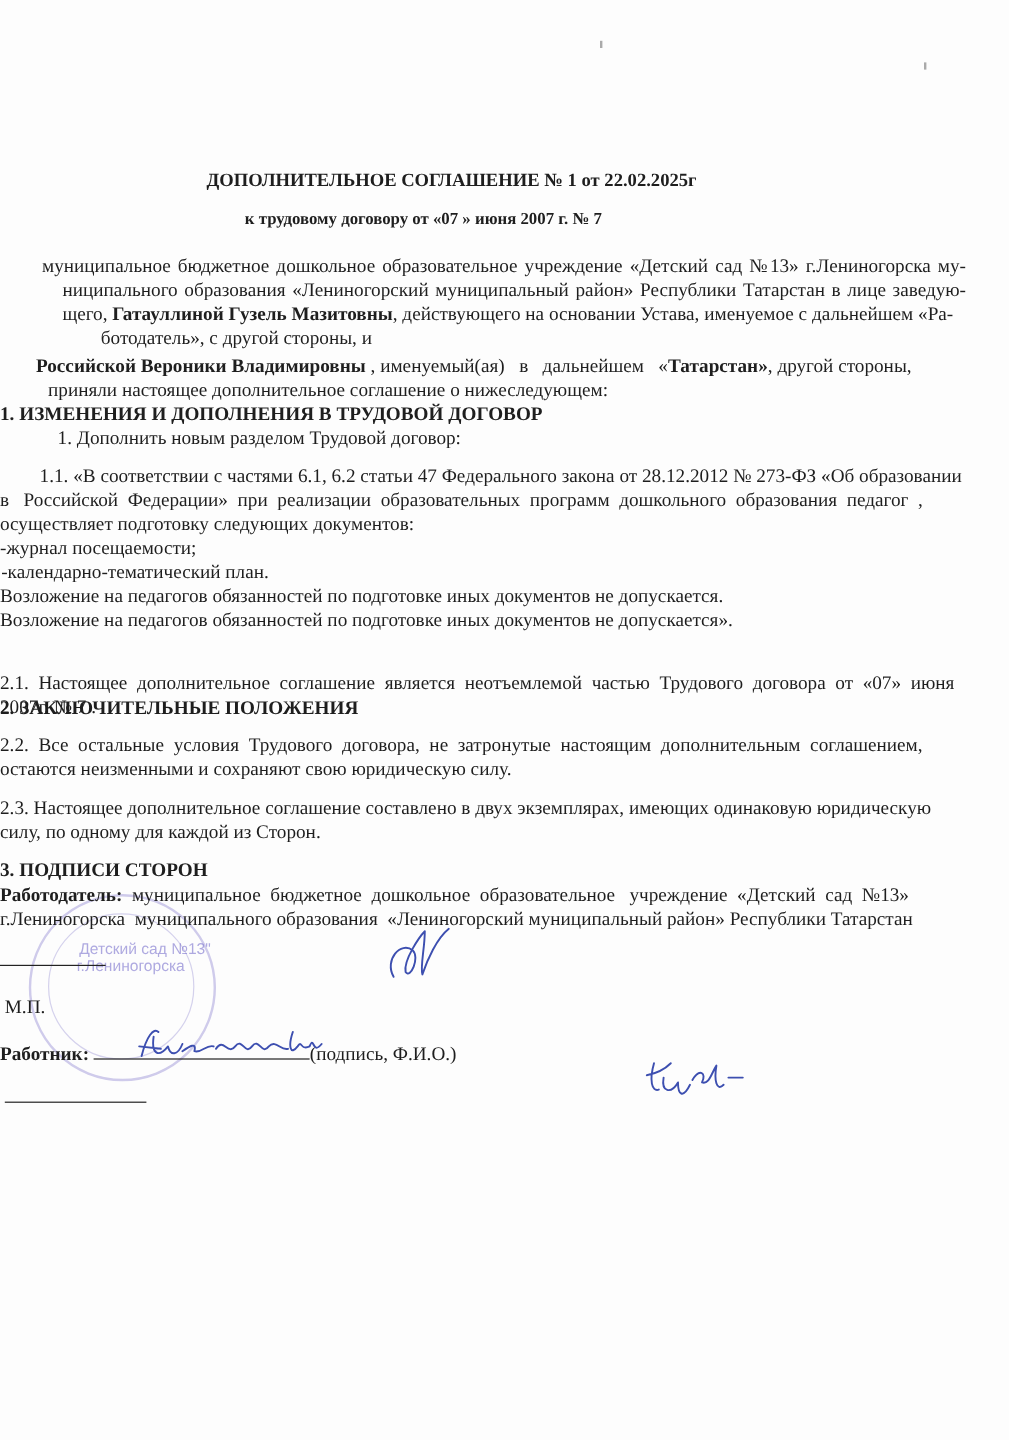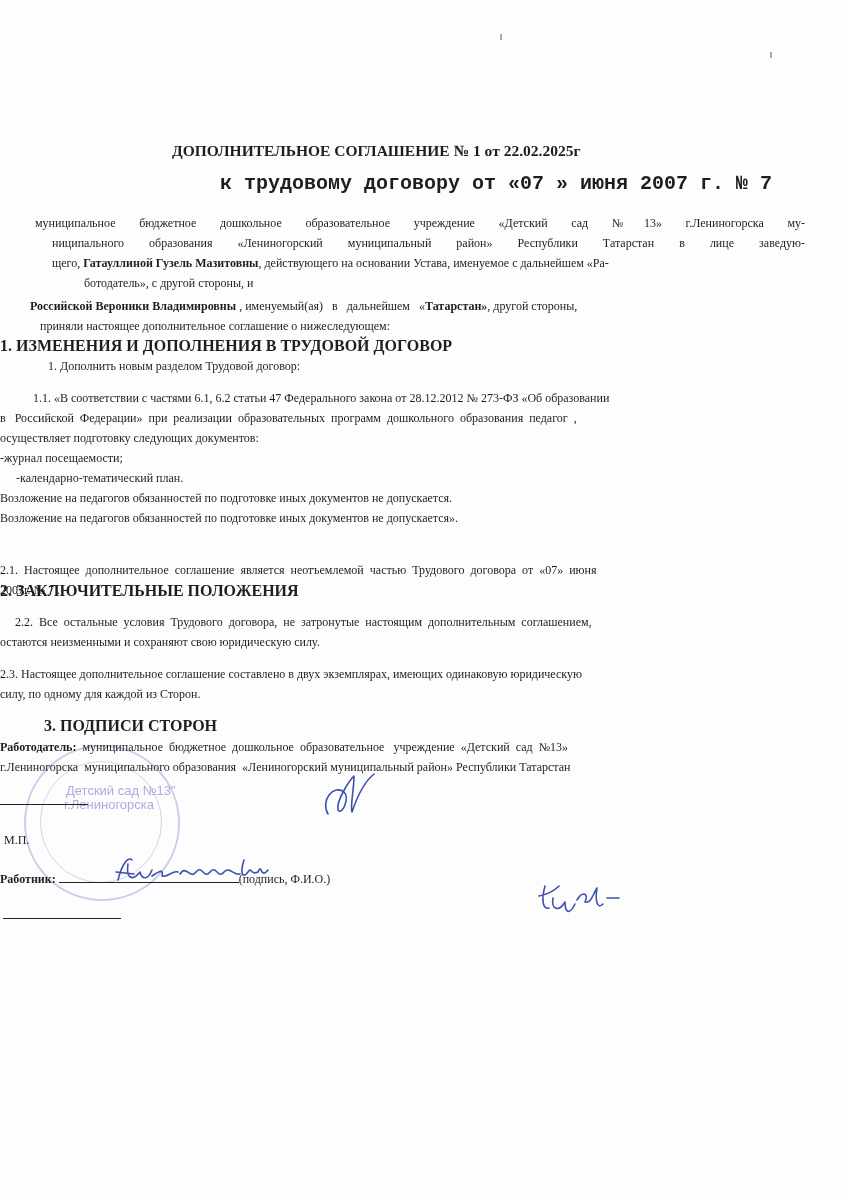--- a/index.html
+++ b/index.html
@@ -1,20 +1,20 @@
 <!DOCTYPE html>
 <html><head>
   <meta charset="utf-8">
   <style>
     html, body { margin:0; padding:0; }
     body {
       width:841px; height:1200px; background:#fdfdfd; position:relative; overflow:hidden;
       font-family:"Liberation Serif", serif; color:#1e1e1e;
     }
-    .ln { position:absolute; font-size:12px; line-height:20px; white-space:nowrap; }
+    .ln { position:absolute; font-size:16px; line-height:20px; white-space:nowrap; }
     .just { text-align:justify; text-align-last:justify; white-space:normal; }
     .b { font-weight:bold; }
     .hdr { font-family:"Liberation Serif", serif; font-weight:bold; font-size:16px; }
     .title { font-size:15.5px; font-weight:bold; }
     .uline { display:inline-block; border-bottom:1px solid #222; vertical-align:baseline; }
     .stamp { position:absolute; left:24px; width:152px; height:152px; top:745px; border-radius:50%;
       border:2px solid rgba(120,110,200,0.35); }
     .stamp-inner { position:absolute; left:14px; top:14px; width:120px; height:120px; border-radius:50%;
       border:1px solid rgba(120,110,200,0.3); }
     .stamp-text { position:absolute; color:rgba(110,100,200,0.55); font-family:"Liberation Sans", sans-serif; font-size:13px; line-height:14px; white-space:nowrap; }
@@ -28,48 +28,48 @@
 <div class="spot" style="left:500px;top:34px;"></div>
 <div class="spot" style="left:770px;top:52px;"></div>
 
 <div class="stamp">
   <div class="stamp-inner"></div>
 </div>
 <div class="stamp-text" style="left:66px;top:784px;">Детский сад №13"</div>
 <div class="stamp-text" style="left:64px;top:798px;">г.Лениногорска</div>
 
 <div class="ln title" style="left:172px;top:141px;">ДОПОЛНИТЕЛЬНОЕ СОГЛАШЕНИЕ №  1 от 22.02.2025г</div>
-<div class="ln title" style="left:220px;top:174px;font-size:20px;font-family:Liberation Mono, monospace;">к трудовому договору от «07 » июня 2007  г. № 7</div>
+<div class="ln title" style="left:204px;top:174px;font-size:14px;">к трудовому договору от «07 » июня 2007  г. № 7</div>
 
 <div class="ln just" style="left:35px;width:770px;top:213px;">муниципальное бюджетное дошкольное образовательное  учреждение «Детский сад №13» г.Лениногорска  му-</div>
 <div class="ln just" style="left:52px;width:753px;top:233px;">ниципального образования «Лениногорский муниципальный район» Республики Татарстан в лице заведую-</div>
 <div class="ln" style="left:52px;top:253px;"><span>щего, </span><span class="b">Гатауллиной Гузель Мазитовны</span><span>, действующего на основании Устава, именуемое с  дальнейшем «Ра-</span></div>
 <div class="ln" style="left:52px;top:273px;margin-left:32px;">ботодатель», с другой  стороны, и</div>
 <div class="ln" style="left:30px;top:296px;white-space:pre;"><span class="b">Российской Вероники Владимировны</span><span> , именуемый(ая)   в   дальнейшем   «</span><span class="b">Татарстан»</span><span>, другой стороны,</span></div>
 <div class="ln" style="left:40px;top:316px;">приняли настоящее дополнительное соглашение о нижеследующем:</div>
 
 <div class="ln hdr" style="left:0px;top:336px;">1. ИЗМЕНЕНИЯ И ДОПОЛНЕНИЯ В ТРУДОВОЙ ДОГОВОР</div>
 <div class="ln" style="left:48px;top:356px;">1. Дополнить новым разделом Трудовой договор:</div>
 <div class="ln" style="left:33px;top:388px;white-space:pre;">1.1. «В соответствии с частями 6.1, 6.2 статьи 47 Федерального закона от 28.12.2012 № 273-ФЗ «Об образовании</div>
 <div class="ln" style="left:0px;top:408px;white-space:pre;">в   Российской  Федерации»  при  реализации  образовательных  программ  дошкольного  образования  педагог  ,</div>
 <div class="ln" style="left:0px;top:428px;">осуществляет подготовку следующих документов:</div>
 <div class="ln" style="left:0px;top:448px;">-журнал посещаемости;</div>
-<div class="ln" style="left:16px;top:468px;text-align:center;">-календарно-тематический план.</div>
+<div class="ln" style="left:1px;top:468px;text-align:center;">-календарно-тематический план.</div>
 <div class="ln" style="left:0px;top:488px;">Возложение на педагогов обязанностей по подготовке иных документов не допускается.</div>
 <div class="ln" style="left:0px;top:508px;">Возложение на педагогов обязанностей по подготовке иных документов не допускается».</div>
 
 <div class="ln hdr" style="left:0px;top:555px;margin-top:26px;">2. ЗАКЛЮЧИТЕЛЬНЫЕ ПОЛОЖЕНИЯ</div>
 <div class="ln" style="left:0px;top:560px;white-space:pre;">2.1.  Настоящее  дополнительное  соглашение  является  неотъемлемой  частью  Трудового  договора  от  «07»  июня</div>
 <div class="ln" style="left:0px;top:580px;">2007г. № 7 .</div>
-<div class="ln" style="left:0px;top:612px;white-space:pre;margin-left:15px;">2.2.  Все  остальные  условия  Трудового  договора,  не  затронутые  настоящим  дополнительным  соглашением,</div>
+<div class="ln" style="left:0px;top:612px;white-space:pre;">2.2.  Все  остальные  условия  Трудового  договора,  не  затронутые  настоящим  дополнительным  соглашением,</div>
 <div class="ln" style="left:0px;top:632px;">остаются неизменными и сохраняют свою юридическую силу.</div>
 <div class="ln" style="left:0px;top:664px;">2.3. Настоящее дополнительное соглашение составлено в двух экземплярах, имеющих одинаковую юридическую</div>
 <div class="ln" style="left:0px;top:684px;">силу, по одному для каждой из Сторон.</div>
 
-<div class="ln hdr" style="left:0px;top:716px;margin-left:44px;">3. ПОДПИСИ СТОРОН</div>
+<div class="ln hdr" style="left:0px;top:716px;">3. ПОДПИСИ СТОРОН</div>
 <div class="ln" style="left:0px;top:737px;white-space:pre;"><span class="b">Работодатель:</span><span>  муниципальное  бюджетное  дошкольное  образовательное   учреждение  «Детский  сад  №13»</span></div>
 <div class="ln" style="left:0px;top:757px;white-space:pre;">г.Лениногорска  муниципального образования  «Лениногорский муниципальный район» Республики Татарстан</div>
 
 <div class="ln" style="left:0px;top:790px;white-space:pre;"><span class="uline" style="width:88px;height:14px;"></span></div>
 <svg class="sig" style="left:320px;top:770px;" width="60" height="52">
   <path d="M8 44 C 0 30, 14 14, 24 22 C 30 28, 22 46, 18 40 C 16 30, 30 10, 34 6 C 34 20, 30 36, 32 42 C 36 30, 44 12, 54 4"></path>
 </svg>
 
 <div class="ln" style="left:4px;top:830px;">М.П.</div>
 

